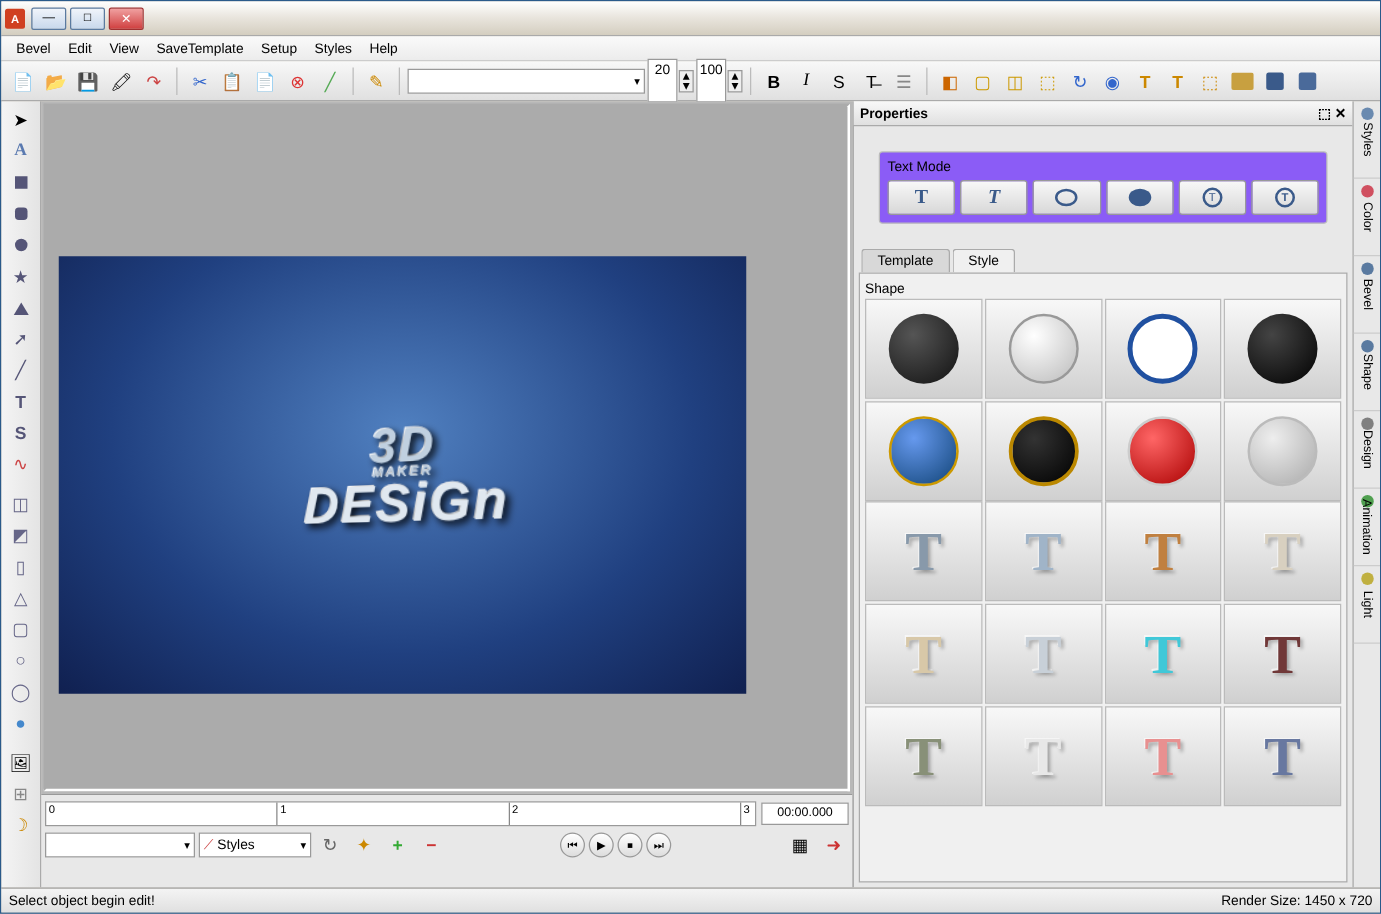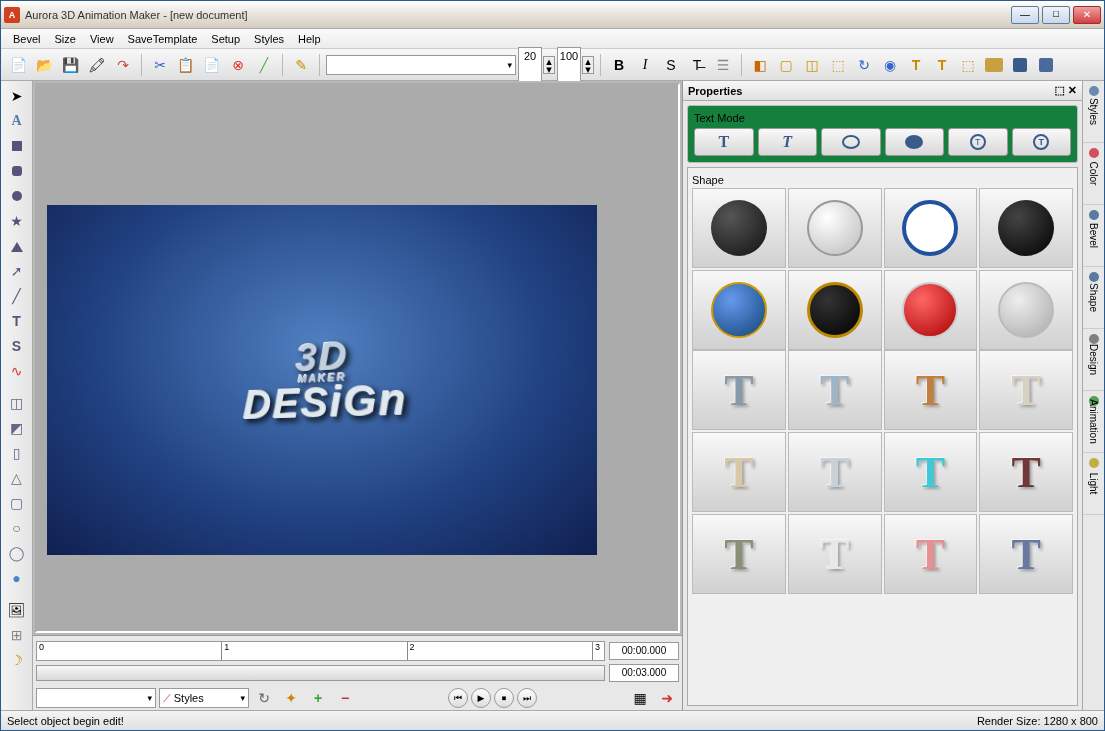--- a/index.html
+++ b/index.html
@@ -50,21 +50,21 @@
 .tl-track { flex:1; height:16px; background:linear-gradient(to bottom,#f8f8f8,#d8d8d8); border:1px solid #999;}
 .tl-controls { height: 26px; display: flex; align-items: center; gap: 3px; margin-top:2px;}
 .tlc { width: 100px; height: 20px; border: 1px solid #999; background: #fff; display:flex; align-items:center; padding:0 3px;}
 .tlc::after{content:'▾'; margin-left:auto; font-size:9px;}
 .pbtn { width: 20px; height: 20px; border: 1px solid #999; border-radius: 10px; background: linear-gradient(to bottom,#fff,#ddd); display: flex; align-items: center; justify-content: center; font-size: 9px; }
 
 
 .props { width: 400px; background: #e8e8e8; border-left: 1px solid #999; display: flex; flex-direction: column; }
 .props-hdr { height: 20px; background: linear-gradient(to bottom,#f8f8f8,#e0e0e0); border-bottom: 1px solid #aaa; display: flex; align-items: center; padding: 0 5px; font-weight: bold; }
 .props-hdr .pinclose { margin-left: auto; display:flex; gap:3px; font-size:10px;}
-.textmode { padding: 6px; border:1px solid #bbb; margin:4px; border-radius:3px; background:#15803d;}
+.textmode { padding: 6px; border:1px solid #bbb; margin:20px; border-radius:3px; background:#8b5cf6;}
 .textmode-label{font-size:11px; margin-bottom:4px; display:block;}
 .tm-btns { display: flex; gap: 4px; }
 .tm-btn { flex:1; height: 28px; border: 1px solid #999; border-radius: 3px; background: linear-gradient(to bottom,#f8f8f8,#d8d8d8); display: flex; align-items: center; justify-content: center; }
 
 .tabs { display: flex; padding: 0 6px; }
 .tab { padding: 3px 12px; border: 1px solid #aaa; border-bottom: none; background: #d8d8d8; margin-right: 2px; border-radius:3px 3px 0 0;}
 .tab.active { background: #f0f0f0; }
 
 .stylepanel { flex:1; border: 1px solid #aaa; margin: 0 4px 4px 4px; background: #f0f0f0; overflow-y: auto; padding: 4px; }
 .sp-label { font-size: 11px; margin: 2px 0; }
@@ -86,31 +86,30 @@
 
 .ico-new{color:#c80;} .ico-open{color:#c90;} .ico-save{color:#35a;}
 .sq{width:10px;height:10px;background:#557;}
 .circ{width:10px;height:10px;border-radius:50%;background:#557;} .tri{width:0;height:0;border:6px solid transparent;border-bottom:10px solid #557;margin-top:-4px;}
 </style>
 </head>
 <body>
 
 <div class="titlebar">
   <div class="icon">A</div>
-  <div class="title">Aurora 3D Animation Maker - [new document]</div>
   <div class="winbtns">
     <div class="winbtn min"></div>
     <div class="winbtn max"></div>
     <div class="winbtn close"></div>
   </div>
 </div>
 
 <div class="menubar">
   <div class="mi">Bevel</div>
-  <div class="mi">Size</div>
+  <div class="mi">Edit</div>
   <div class="mi">View</div>
   <div class="mi">SaveTemplate</div>
   <div class="mi">Setup</div>
   <div class="mi">Styles</div>
   <div class="mi">Help</div>
 </div>
 
 <div class="toolbar">
   <div class="tbtn ico-new">📄</div>
   <div class="tbtn ico-open">📂</div>
@@ -219,24 +218,20 @@
     <div class="timeline">
       <div class="tl-row">
         <div class="tl-ruler" style="flex:1">
           <div class="tick">0</div>
           <div class="tick">1</div>
           <div class="tick">2</div>
           <div class="tick" style="flex:0.05;border:none">3</div>
         </div>
         <div class="tl-time" style="position:static;margin-left:4px">00:00.000</div>
       </div>
-      <div class="tl-row">
-        <div class="tl-track"></div>
-        <div class="tl-time" style="position:static;margin-left:4px">00:03.000</div>
-      </div>
       <div class="tl-controls">
         <div class="tlc" style="width:120px"></div>
         <div class="tlc" style="width:90px"><span style="color:#c44">⟋</span>&nbsp;<span>Styles</span></div>
         <div class="tbtn" style="color:#666">↻</div>
         <div class="tbtn" style="color:#c80">✦</div>
         <div class="tbtn" style="color:#3a3;font-weight:bold">+</div>
         <div class="tbtn" style="color:#c33;font-weight:bold">−</div>
         <div style="flex:1"></div>
         <div class="pbtn">⏮</div>
         <div class="pbtn">▶</div>
@@ -273,20 +268,24 @@
             <span style="width:18px;height:14px;background:#3a5a8a;border-radius:50%;display:inline-block"></span>
           </div>
         <div class="tm-btn">
             <span style="width:16px;height:16px;border:2px solid #3a5a8a;border-radius:50%;display:flex;align-items:center;justify-content:center;font-size:9px;color:#3a5a8a">T</span>
           </div>
         <div class="tm-btn">
             <span style="width:16px;height:16px;border:2px solid #3a5a8a;border-radius:50%;display:flex;align-items:center;justify-content:center;font-size:9px;color:#3a5a8a;font-weight:bold">T</span>
           </div>
       </div>
     </div>
+    <div class="tabs">
+      <div class="tab">Template</div>
+      <div class="tab active">Style</div>
+    </div>
     <div class="stylepanel">
       <div class="sp-label">Shape</div>
       <div class="sp-grid" id="shape-grid">
           <div class="sp-item">
             <div class="ball" style="background: radial-gradient(circle at 35% 30%, rgb(85, 85, 85), rgb(17, 17, 17));"></div>
           </div>
           <div class="sp-item">
             <div class="ball" style="background: radial-gradient(circle at 35% 30%, rgb(255, 255, 255), rgb(187, 187, 187)); border: 2px solid rgb(153, 153, 153);"></div>
           </div>
           <div class="sp-item">
@@ -376,14 +375,14 @@
       </div>
       <div class="rtab" style="position: relative;">
         <div class="dot" style="background: rgb(192, 176, 64);"></div>
         <span>Light</span>
       </div>
     </div>
 </div>
 
 <div class="status">
   <span>Select object begin edit!</span>
-  <span class="r">Render Size: 1280 x 800</span>
+  <span class="r">Render Size: 1450 x 720</span>
 </div>
 
 </body></html>

